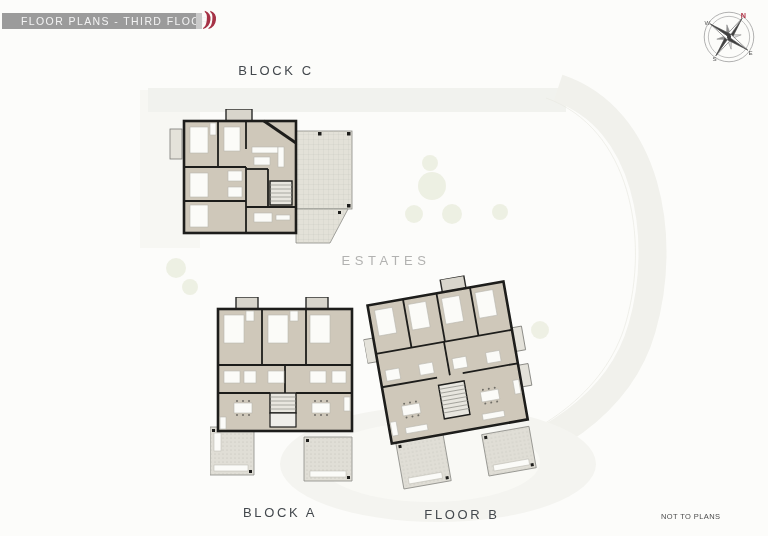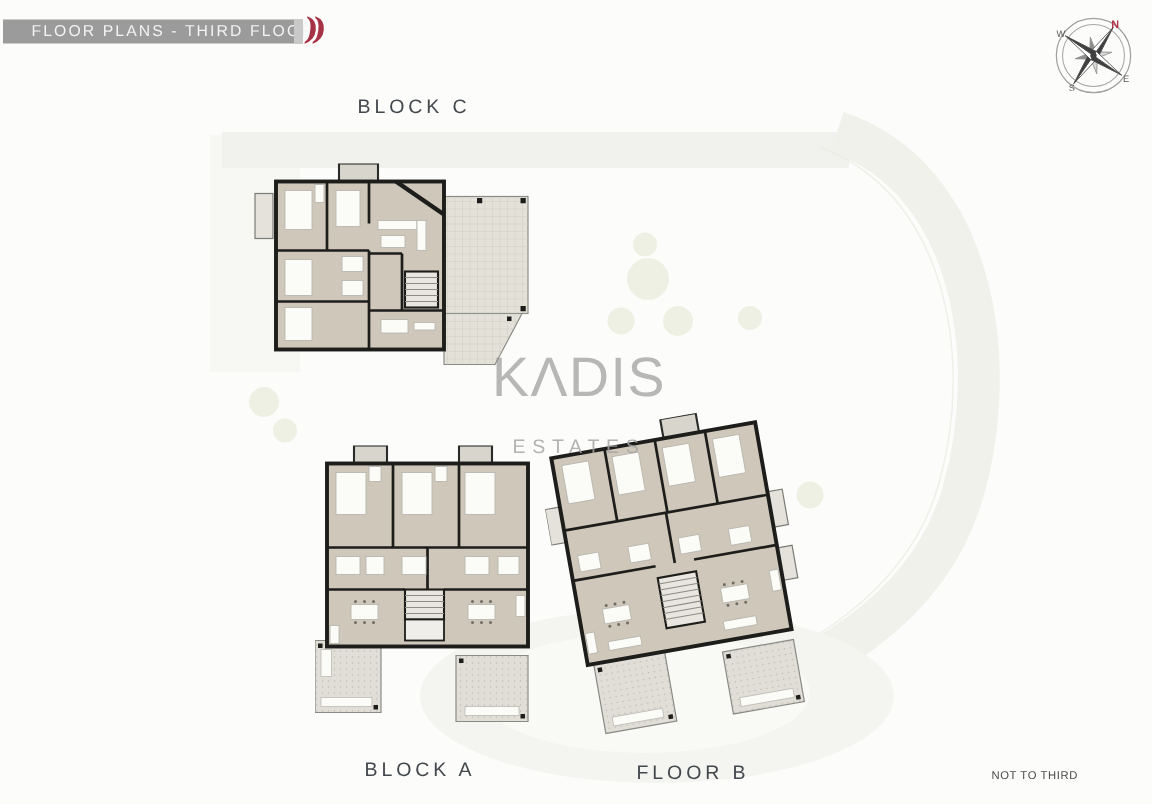--- a/index.html
+++ b/index.html
@@ -114,24 +114,23 @@
     </g>
     <text x="45" y="13" font-size="7" font-weight="bold" fill="#b13246" text-anchor="middle">N</text>
     <text x="52" y="48" font-size="6" fill="#5a5a5a" text-anchor="middle">E</text>
     <text x="17" y="54" font-size="6" fill="#5a5a5a" text-anchor="middle">S</text>
     <text x="10" y="19" font-size="6" fill="#5a5a5a" text-anchor="middle">W</text>
   </svg>
 
   <div class="block-label label-c">BLOCK C</div>
   <div class="block-label label-a">BLOCK A</div>
   <div class="block-label label-b">FLOOR B</div>
-  <div class="scale-note">NOT TO THIRD</div>
+  <div class="scale-note">NOT TO PLANS</div>
 
   <div class="watermark">
-    <div class="wm-brand">KΛDIS</div>
     <div class="wm-sub">ESTATES</div>
   </div>
 
   <svg class="plan plan-c" width="190" height="145" viewBox="0 0 190 145">
     <defs>
       <pattern id="gridC" width="5" height="5" patternUnits="userSpaceOnUse">
         <path d="M5 0H0V5" fill="none" stroke="#c8c8bf" stroke-width="0.5"></path>
       </pattern>
     </defs>
 

